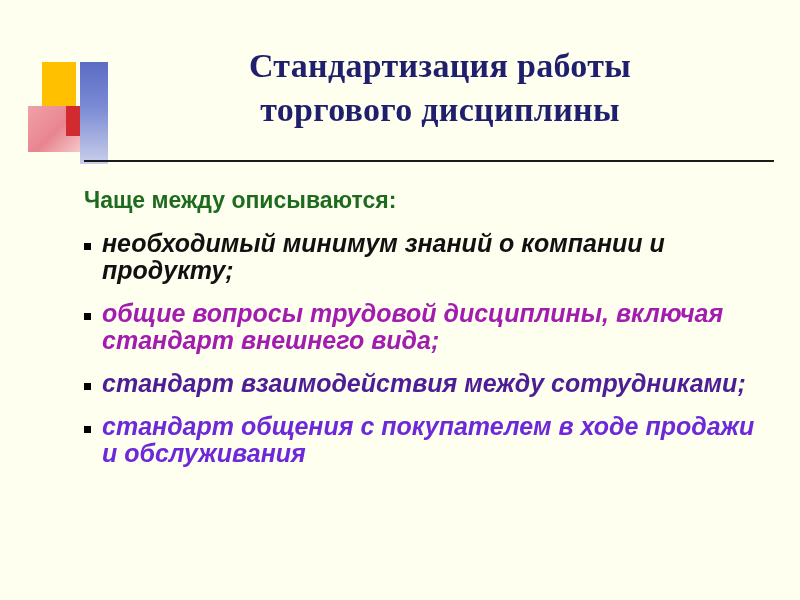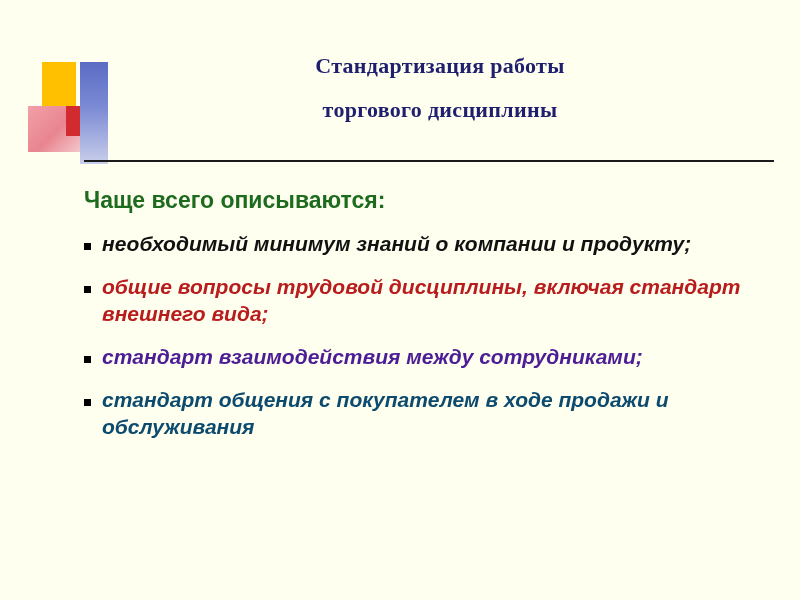--- a/index.html
+++ b/index.html
@@ -65,21 +65,21 @@
   .title-area {
     position: absolute;
     left: 120px;
     top: 44px;
     width: 640px;
     text-align: center;
   }
   .title-line {
     font-family: "Liberation Serif", "DejaVu Serif", serif;
     font-weight: bold;
-    font-size: 22px;
+    font-size: 34px;
     line-height: 44px;
     color: #1F1F6E;
     letter-spacing: 0.3px;
   }
 
   .title-rule {
     position: absolute;
     left: 84px;
     top: 160px;
     width: 690px;
@@ -108,36 +108,36 @@
     list-style: none;
     margin: 0;
     padding: 0;
   }
   ul.bullets li {
     position: relative;
     padding-left: 18px;
     margin-bottom: 16px;
     font-style: italic;
     font-weight: bold;
-    font-size: 21px;
+    font-size: 25px;
     line-height: 27px;
     font-family: "Liberation Sans", sans-serif;
   }
   ul.bullets li .marker {
     position: absolute;
     left: 0;
     top: 13px;
     width: 7px;
     height: 7px;
     background: #000000;
   }
   li.c-dark { color: #111111; }
-  li.c-green { color: #b91c1c; }
+  li.c-green { color: #a21caf; }
   li.c-purple { color: #4c1d95; }
-  li.c-maroon { color: #0c4a6e; }
+  li.c-maroon { color: #6d28d9; }
 
   li.c-green .marker { background: #1D6B1D; }
   li.c-purple .marker { background: #7A1FA2; }
   li.c-maroon .marker { background: #6B1B1B; }
 
   li.spaced { line-height: 31px; }
 </style>
 </head>
 <body>
 
@@ -151,21 +151,21 @@
   </div>
 
   <div class="title-area">
     <div class="title-line">Стандартизация работы</div>
     <div class="title-line">торгового дисциплины</div>
   </div>
 
   <div class="title-rule"></div>
 
   <div class="body-area">
-    <p class="lead">Чаще всего описываются:</p>
+    <p class="lead">Чаще между описываются:</p>
 
     <ul class="bullets">
       <li class="c-dark">
         <span class="marker"></span>
         <span>необходимый минимум знаний о компании и продукту;</span>
       </li>
       <li class="c-green">
         <span class="marker"></span>
         <span>общие вопросы трудовой дисциплины, включая стандарт внешнего вида;</span>
       </li>

